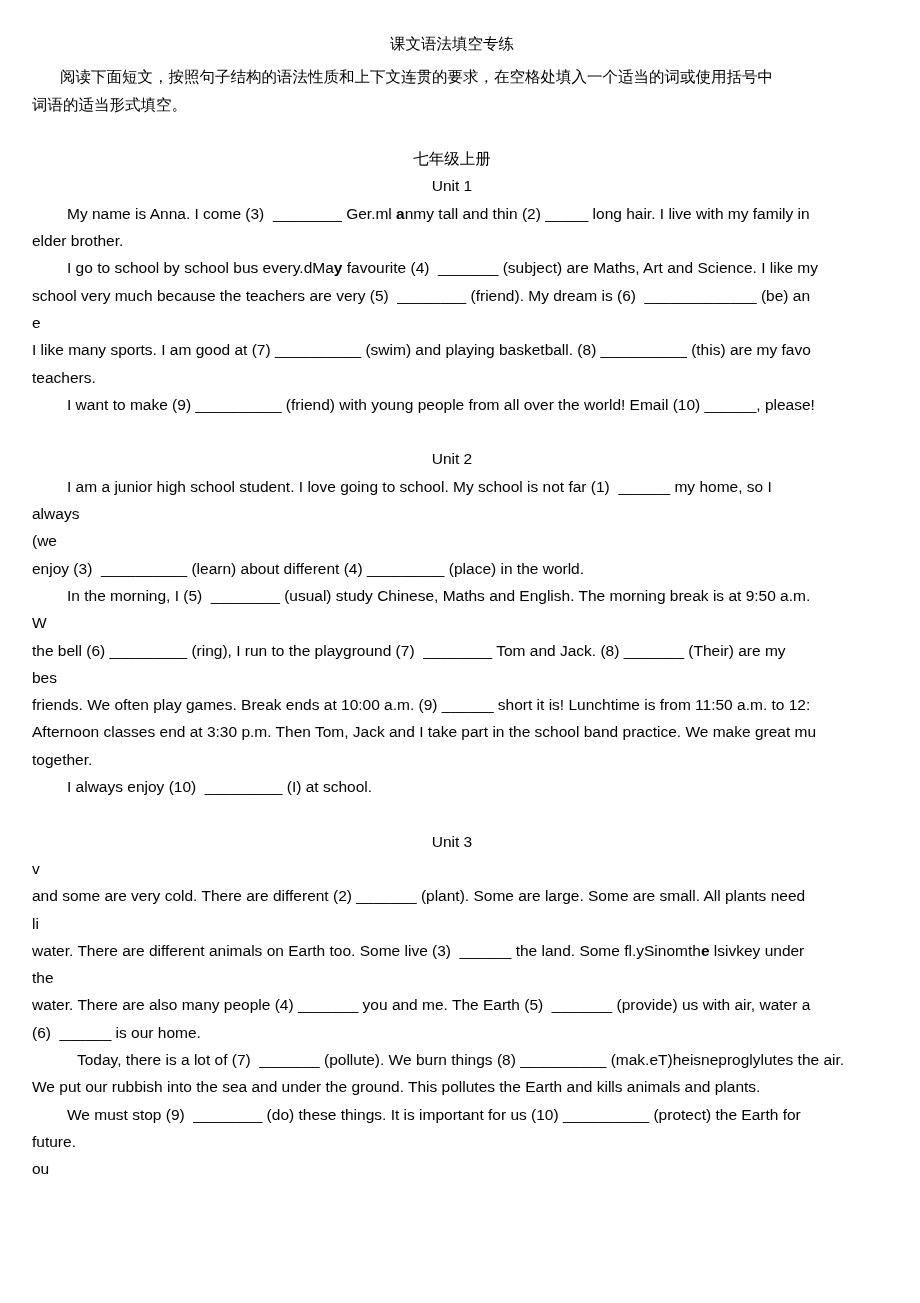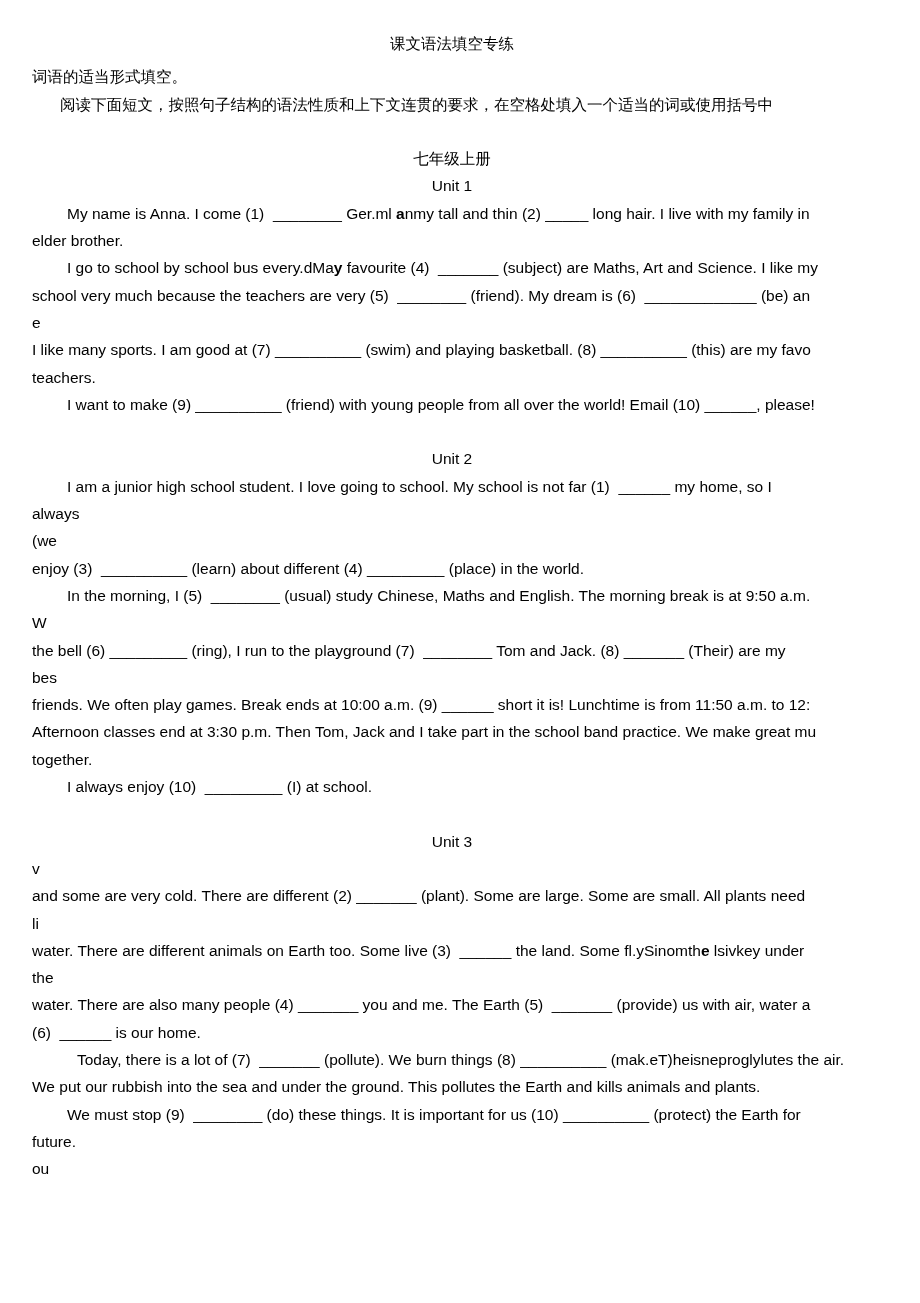--- a/index.html
+++ b/index.html
@@ -37,26 +37,26 @@
   .indent { padding-left: 35px; }
   .indent-cn { padding-left: 28px; }
   .indent-sp { padding-left: 5px; margin-left: 40px; }
   .bold { font-weight: bold; }
 </style>
 </head>
 <body>
 
 <div class="doc">
     <div class="line center"><span>课文语法填空专练</span></div>
+    <div class="line indent-cn"><span>阅读下面短文，按照句子结构的语法性质和上下文连贯的要求，在空格处填入一个适当的词或使用括号中</span></div>
     <div class="line"><span>词语的适当形式填空。</span></div>
-    <div class="line indent-cn"><span>阅读下面短文，按照句子结构的语法性质和上下文连贯的要求，在空格处填入一个适当的词或使用括号中</span></div>
     <div class="line"></div>
     <div class="line center"><span>七年级上册</span></div>
     <div class="line center"><span>Unit 1</span></div>
-    <div class="line indent"><span>My name is Anna. I come (1)  ________ Ger.ml </span><span class="bold">a</span><span>nmy tall and thin (2) _____ long hair. I live with my family in</span></div>
+    <div class="line indent"><span>My name is Anna. I come (3)  ________ Ger.ml </span><span class="bold">a</span><span>nmy tall and thin (2) _____ long hair. I live with my family in</span></div>
     <div class="line"><span>elder brother.</span></div>
     <div class="line indent"><span>I go to school by school bus every.dMa</span><span class="bold">y</span><span> favourite (4)  _______ (subject) are Maths, Art and Science. I like my</span></div>
     <div class="line"><span>school very much because the teachers are very (5)  ________ (friend). My dream is (6)  _____________ (be) an</span></div>
     <div class="line"><span>e</span></div>
     <div class="line"><span>I like many sports. I am good at (7) __________ (swim) and playing basketball. (8) __________ (this) are my favo</span></div>
     <div class="line"><span>teachers.</span></div>
     <div class="line indent"><span>I want to make (9) __________ (friend) with young people from all over the world! Email (10) ______, please!</span></div>
     <div class="line"></div>
     <div class="line center"><span>Unit 2</span></div>
     <div class="line indent"><span>I am a junior high school student. I love going to school. My school is not far (1)  ______ my home, so I</span></div>

